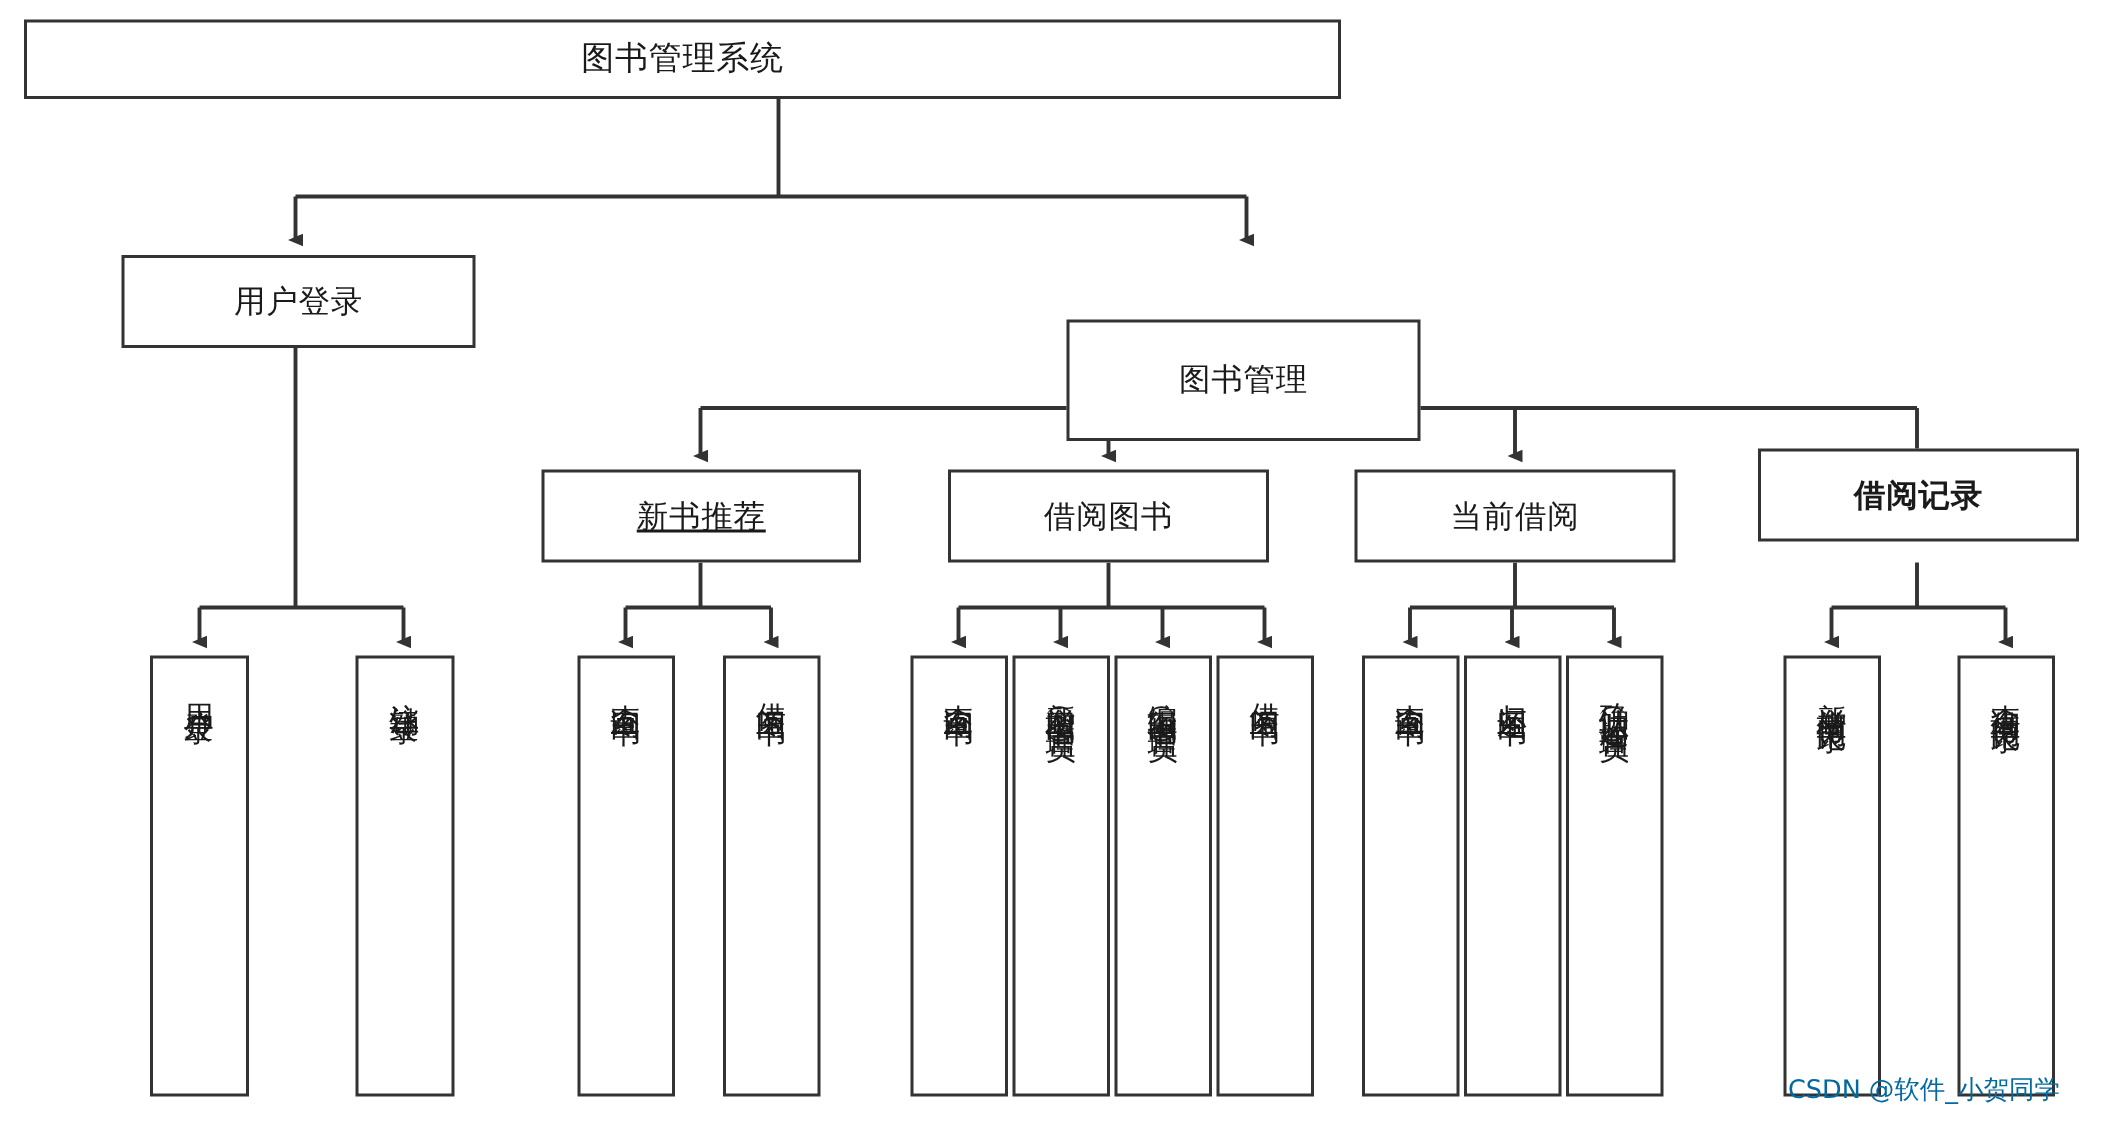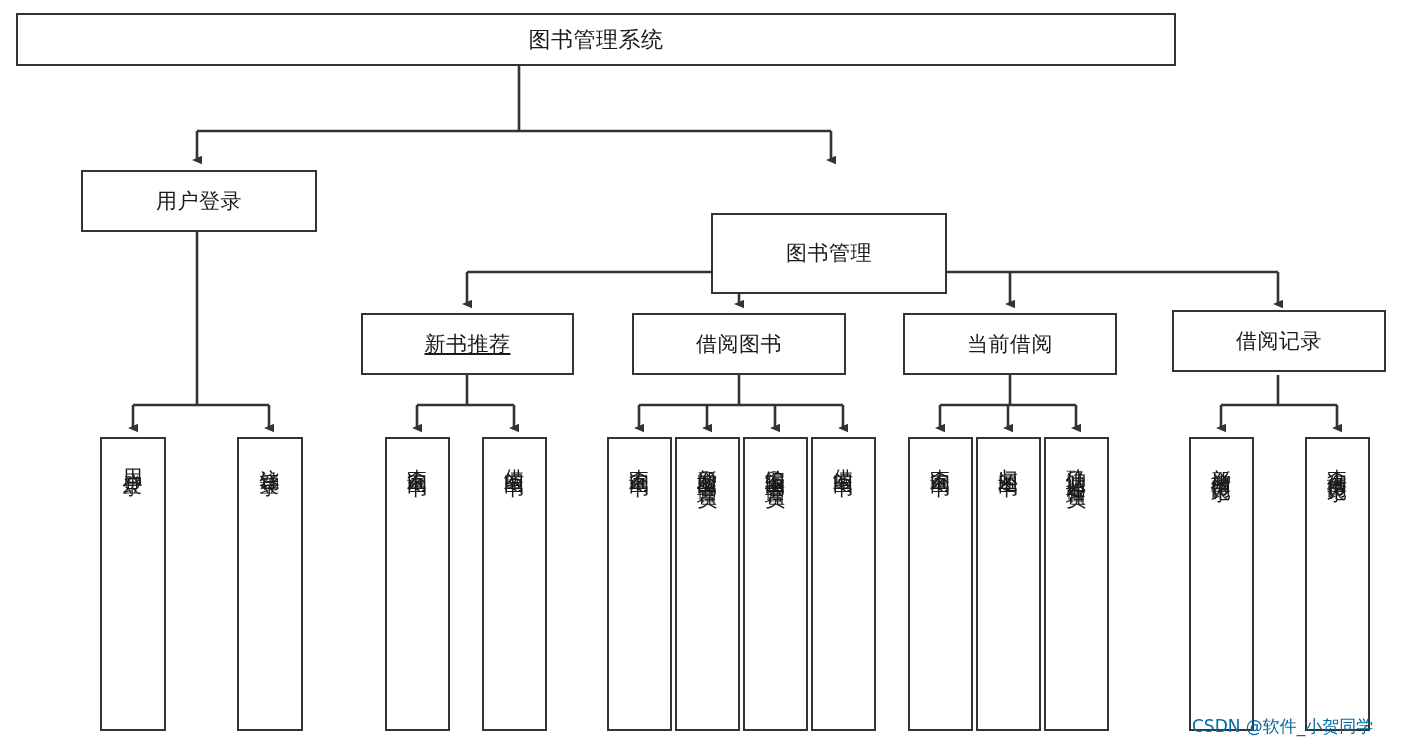--- a/index.html
+++ b/index.html
@@ -112,41 +112,41 @@
       <path d="M1008,405 L1008,428" marker-end="url(#arrow)"></path>
       <path d="M1076,405 L1076,428" marker-end="url(#arrow)"></path>
 
       <path d="M1278,375 L1278,405"></path>
       <path d="M1221,405 L1337,405"></path>
       <path d="M1221,405 L1221,428" marker-end="url(#arrow)"></path>
       <path d="M1337,405 L1337,428" marker-end="url(#arrow)"></path>
     </g>
   </svg>
 
-  <div class="node root" style="left:16px; top:13px; width:1160px; height:53px;">
+  <div class="node root" style="left:16px; top:13px; width:878px; height:53px;">
     <span class="node-label">图书管理系统</span>
   </div>
 
   <div class="node" style="left:81px; top:170px; width:236px; height:62px;">
     <span class="node-label">用户登录</span>
   </div>
   <div class="node" style="left:711px; top:170px; width:236px; height:81px;margin-top:43px;">
     <span class="node-label">图书管理</span>
   </div>
 
   <div class="node" style="left:361px; top:313px; width:213px; height:62px;text-decoration:underline;">
     <span class="node-label">新书推荐</span>
   </div>
   <div class="node" style="left:632px; top:313px; width:214px; height:62px;">
     <span class="node-label">借阅图书</span>
   </div>
   <div class="node" style="left:903px; top:313px; width:214px; height:62px;font-family:Liberation Serif, serif;">
     <span class="node-label">当前借阅</span>
   </div>
-  <div class="node" style="left:1172px; top:310px; width:214px; height:62px;">
+  <div class="node" style="left:1172px; top:299px; width:214px; height:62px;font-weight:bold;">
     <span class="node-label">借阅记录</span>
   </div>
 
   <div class="node vertical" style="left:100px; top:437px; width:66px; height:294px;">
     <span class="node-label">用户登录</span>
   </div>
   <div class="node vertical" style="left:237px; top:437px; width:66px; height:294px;">
     <span class="node-label">注销登录</span>
   </div>
 

